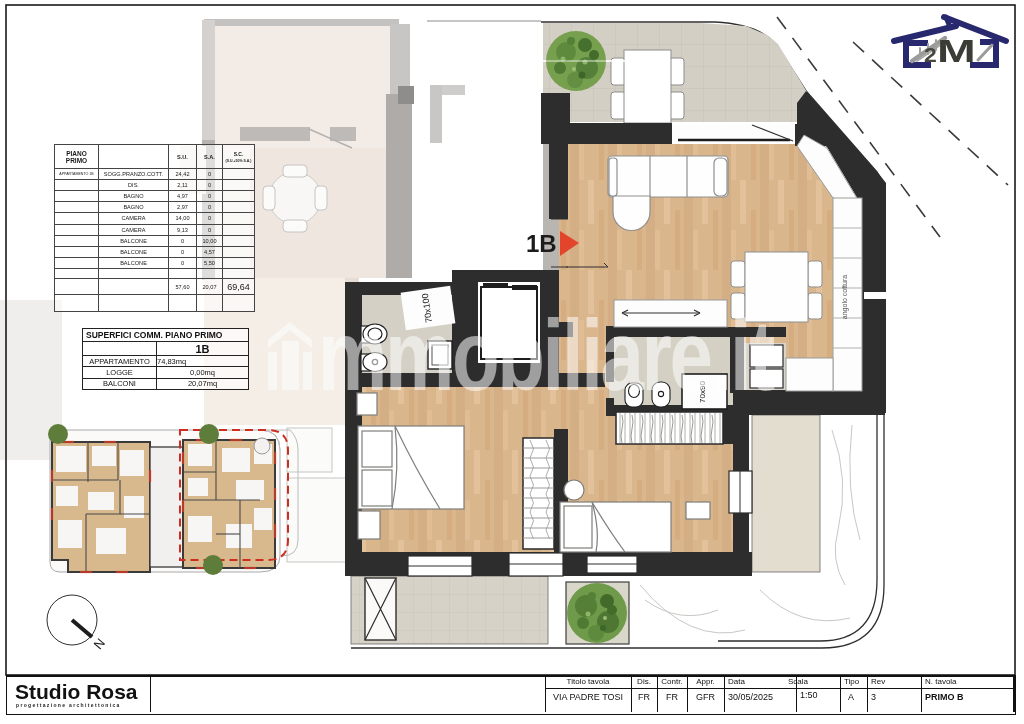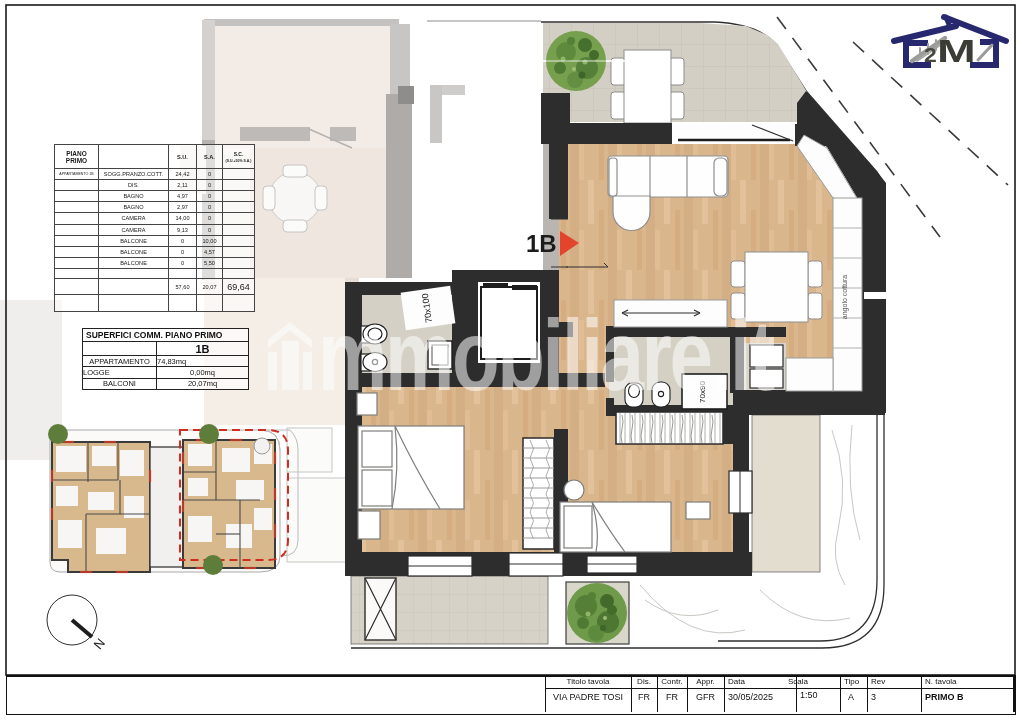--- a/index.html
+++ b/index.html
@@ -540,33 +540,37 @@
         </tr>
   <tr style="height:14px">
           <td></td>
           <td style="font-weight:bold;font-size:11px;text-align:center">1B</td>
         </tr>
   <tr>
           <td style="text-align:center">APPARTAMENTO</td>
           <td style="text-align:left">74,83mq</td>
         </tr>
   <tr>
-          <td style="">LOGGE</td>
+          <td style="text-align:center">LOGGE</td>
           <td style="text-align:center">0,00mq</td>
         </tr>
   <tr>
           <td style="text-align:center">BALCONI</td>
           <td style="text-align:center">20,07mq</td>
         </tr>
 </tbody>
     </table>
 
 <div class="abs" id="titleblock" style="left:0px;top:675px;width:1024px;height:38px;font-size:8px;color:#111;">
   <div class="abs" style="left:6px;top:0;width:1008px;height:37px;border-top:2px solid #111;border-bottom:1.5px solid #111;border-left:1.5px solid #111;border-right:1.5px solid #111;"></div>
 
+  <div class="abs" style="left:6px;top:0;width:144px;height:37px;border-right:1px solid #111;">
+    <div class="abs" style="left:9px;top:5px;font-size:21px;font-weight:bold;letter-spacing:0px;color:#111;">Studio Rosa</div>
+    <div class="abs" style="left:10px;top:27px;font-size:5px;font-weight:bold;letter-spacing:1.35px;color:#222;">progettazione architettonica</div>
+  </div>
 
 
   <div class="abs" style="left:545px;top:0;width:468px;height:13px;border-bottom:1px solid #111;"></div>
   <div class="abs" style="left:545px;top:2px;width:86px;text-align:center;">Titolo tavola</div>
   <div class="abs" style="left:631px;top:2px;width:26px;text-align:center;">Dis.</div>
   <div class="abs" style="left:657px;top:2px;width:30px;text-align:center;">Contr.</div>
   <div class="abs" style="left:687px;top:2px;width:37px;text-align:center;">Appr.</div>
   <div class="abs" style="left:728px;top:2px;">Data</div>
   <div class="abs" style="left:776px;top:2px;margin-left:12px;">Scala</div>
   <div class="abs" style="left:844px;top:2px;">Tipo</div>

